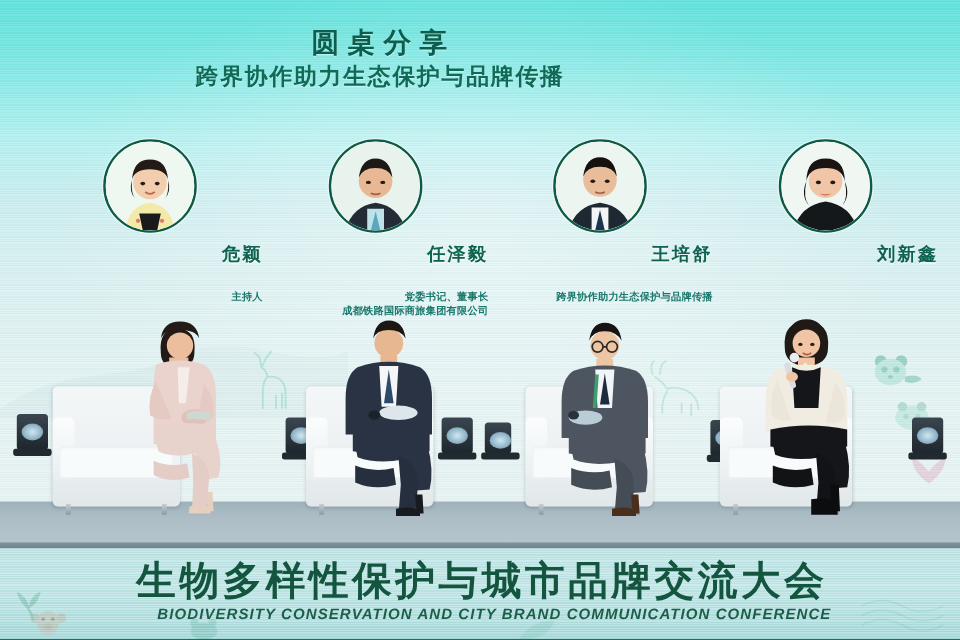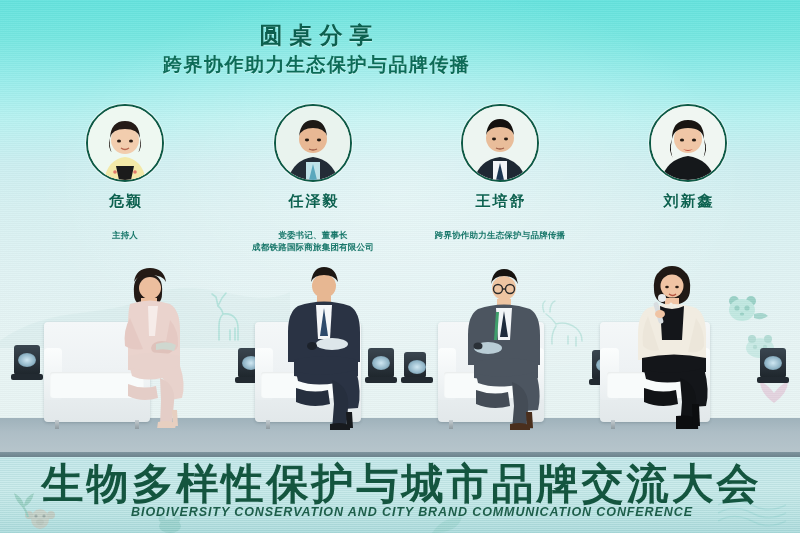--- a/index.html
+++ b/index.html
@@ -54,21 +54,21 @@
     text-shadow:0 1px 1px rgba(255,255,255,.5);
   }
   .h-sub{
     font-size:19px;font-weight:bold;color:#0d6b57;letter-spacing:1.5px;
     line-height:26px;margin-top:2px;text-indent:1.5px;
     text-shadow:0 1px 1px rgba(255,255,255,.45);
   }
 
   
   .panel{position:absolute;left:0;top:104px;width:800px;height:150px;}
-  .pcard{position:absolute;top:0;width:188px;text-align:center;}
+  .pcard{position:absolute;top:12px;width:188px;text-align:right;}
   .pc0{left:31px;} .pc1{left:219px;} .pc2{left:406px;} .pc3{left:594px;}
 
   .avatar{
     width:74px;height:74px;border-radius:50%;margin:0 auto;
     border:2px solid #0e5a46;background:#eef8f1;
     position:relative;overflow:hidden;
     box-shadow:0 0 0 1px rgba(255,255,255,.55);
   }
   .face{position:absolute;left:0;top:0;width:100%;height:100%;}
 
@@ -101,21 +101,21 @@
     overflow:hidden;
   }
   .banner .scanb{
     position:absolute;left:0;top:0;width:800px;height:76px;
     background:repeating-linear-gradient(180deg,
       rgba(255,255,255,.16) 0px, rgba(255,255,255,.16) 1px,
       rgba(0,0,0,.03) 1px, rgba(0,0,0,.03) 2px);
   }
   .b-cn{
     position:absolute;left:0;top:8px;width:800px;text-align:center;
-    font-size:42px;font-weight:bold;color:#14553f;letter-spacing:3px;
+    font-size:33px;font-weight:bold;color:#14553f;letter-spacing:3px;
     text-indent:3px;line-height:38px;
   }
   .b-en{
     position:absolute;left:0;top:48px;width:800px;text-align:center;
     font-size:12.5px;font-weight:bold;font-style:italic;color:#1d5e4a;
     letter-spacing:.9px;line-height:15px;padding-left:12px;
   }
   .b-mark{position:absolute;opacity:.45;}
   .bm-left{left:8px;top:28px;}
   .bm-right{left:718px;top:34px;opacity:.30;}

